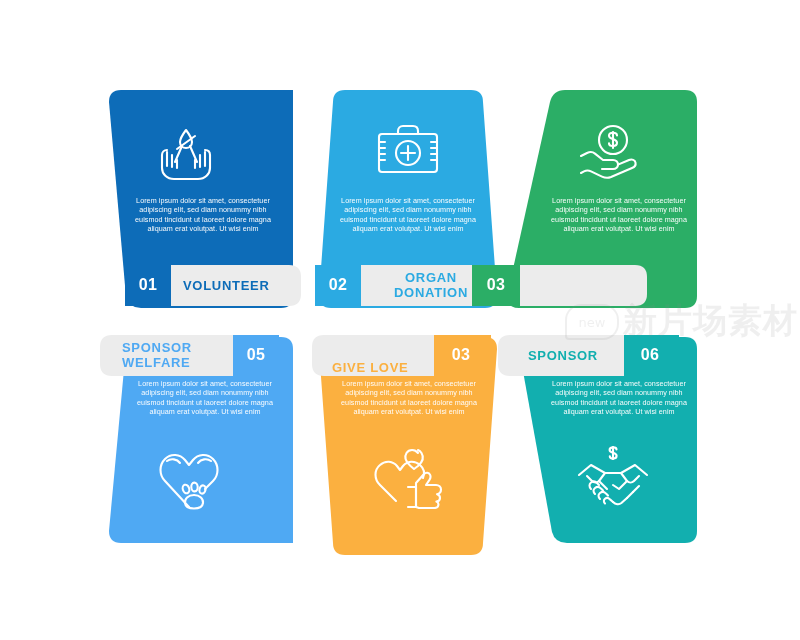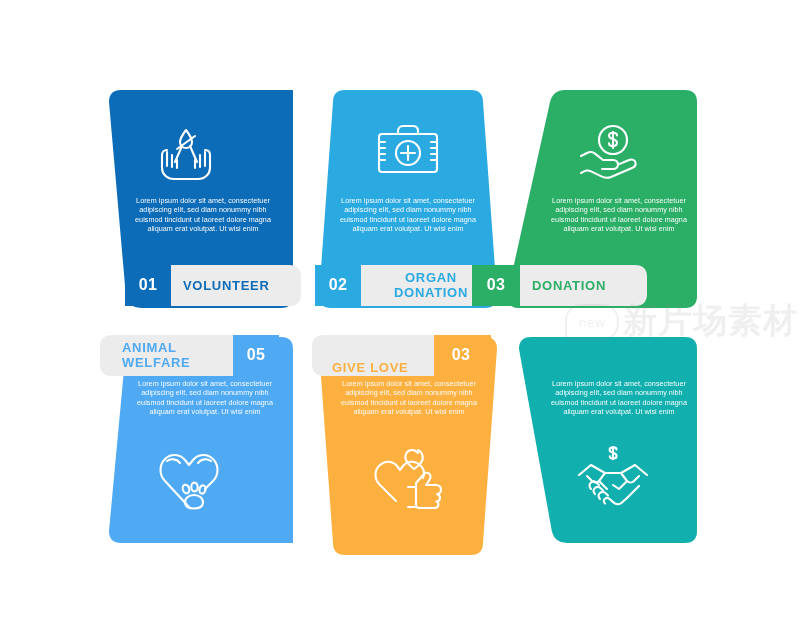--- a/index.html
+++ b/index.html
@@ -156,21 +156,20 @@
     </div>
     <div class="body-text" style="left:42px;top:108px;width:144px;">Lorem ipsum dolor sit amet, consectetuer adipiscing elit, sed diam nonummy nibh euismod tincidunt ut laoreet dolore magna aliquam erat volutpat. Ut wisi enim</div>
   </div>
 
   <div class="bar" id="bar3" style="left:472px;top:265px;width:174px;">
     <svg width="175" height="41" viewBox="0 0 175 41" style="position:absolute;left:0;top:0;">
       <path d="M0,0 L163,0 Q175,0 175,12 L175,29 Q175,41 163,41 L0,41 Z" fill="#ECECEC"></path>
       <path d="M0,0 L48,0 L48,41 L0,41 Z" fill="#2BAE66"></path>
     </svg>
     <div class="num" style="left:0px;width:48px;">03</div>
-    <div class="ttl" style="left:60px;width:110px;color:#2BAE66;">DONATION</div>
   </div>
 
   <div class="card" id="card4" style="left:95px;top:335px;width:210px;height:220px;">
     <svg class="shape" width="212" height="222" viewBox="0 0 212 222">
       <path d="M31,13 Q34,2 46,2 L186,2 Q198,2 198,14 L198,208 L26,208 Q14,208 14,196 Z" fill="#4FA9F3"></path>
     </svg>
     <div class="body-text" style="left:38px;top:44px;width:144px;">Lorem ipsum dolor sit amet, consectetuer adipiscing elit, sed diam nonummy nibh euismod tincidunt ut laoreet dolore magna aliquam erat volutpat. Ut wisi enim</div>
     <div class="icon-wrap" style="left:60px;top:110px;">
       <svg width="68" height="66" viewBox="0 0 68 66" fill="none" stroke="#ffffff" stroke-width="2.1" stroke-linecap="round" stroke-linejoin="round">
         <path d="M34 62 L10 36 C4 30 4 20 10 14 C16 8 25 9 30 15 L34 20 L38 15 C43 9 52 8 58 14 C64 20 64 30 58 36 L50 44"></path>
@@ -182,21 +181,21 @@
         <path d="M39 50 C33 50 29.5 54 30 58 C30.5 62 34 63.5 39 63.5 C44 63.5 47.5 62 48 58 C48.5 54 45 50 39 50 Z"></path>
       </svg>
     </div>
   </div>
 
   <div class="bar" id="bar4" style="left:100px;top:335px;width:178px;">
     <svg width="179" height="41" viewBox="0 0 179 41" style="position:absolute;left:0;top:0;">
       <path d="M12,0 Q0,0 0,12 L0,29 Q0,41 12,41 L179,41 L179,0 Z" fill="#ECECEC"></path>
       <path d="M133,0 L179,0 L179,41 L133,41 Z" fill="#4FA9F3"></path>
     </svg>
-    <div class="ttl" style="left:22px;width:110px;color:#4FA9F3;">ANIMAL WELFARE</div>
+    <div class="ttl" style="left:22px;width:110px;color:#4FA9F3;">SPONSOR WELFARE</div>
     <div class="num" style="left:133px;width:46px;">05</div>
   </div>
 
   <div class="card" id="card5" style="left:317px;top:335px;width:182px;height:220px;">
     <svg class="shape" width="184" height="222" viewBox="0 0 184 222">
       <path d="M2,14 Q2,2 14,2 L168,2 Q180,2 180,14 L166,208 Q166,220 154,220 L28,220 Q16,220 16,208 Z" fill="#FBB040"></path>
     </svg>
     <div class="body-text" style="left:19px;top:44px;width:146px;">Lorem ipsum dolor sit amet, consectetuer adipiscing elit, sed diam nonummy nibh euismod tincidunt ut laoreet dolore magna aliquam erat volutpat. Ut wisi enim</div>
     <div class="icon-wrap" style="left:55px;top:112px;">
       <svg width="72" height="62" viewBox="0 0 72 62" fill="none" stroke="#ffffff" stroke-width="2.1" stroke-linecap="round" stroke-linejoin="round">
@@ -235,19 +234,27 @@
         <path d="M18 49 C16 47 16 44.5 18 43 C20 41.5 22.5 42 24 43.6 L26 45.6"></path>
         <path d="M23 54 C21 52 21 49.5 23 48 C25 46.5 27.5 47 29 48.6 L31 50.6"></path>
         <path d="M28 58.5 C26.5 57 26.5 55 28 53.8 C29.6 52.5 31.6 53 33 54.4 L36 57"></path>
         <path d="M36 57 C38.5 59.4 42 60 44.4 58 L50 53"></path>
         <path d="M50 53 L56 47"></path>
         <path d="M56 47 L62 41"></path>
       </svg>
     </div>
   </div>
 
+  <div class="bar" id="bar6" style="left:498px;top:335px;width:180px;">
+    <svg width="181" height="41" viewBox="0 0 181 41" style="position:absolute;left:0;top:0;">
+      <path d="M12,0 Q0,0 0,12 L0,29 Q0,41 12,41 L181,41 L181,0 Z" fill="#ECECEC"></path>
+      <path d="M126,0 L181,0 L181,41 L126,41 Z" fill="#12AFAF"></path>
+    </svg>
+    <div class="ttl" style="left:30px;width:96px;color:#12AFAF;">SPONSOR</div>
+    <div class="num" style="left:128px;width:48px;">06</div>
+  </div>
 
   <div class="watermark">
     <div class="wm-logo">new</div>
     <div class="wm-txt">新片场素材</div>
   </div>
 
 </div>
 
 </body></html>

